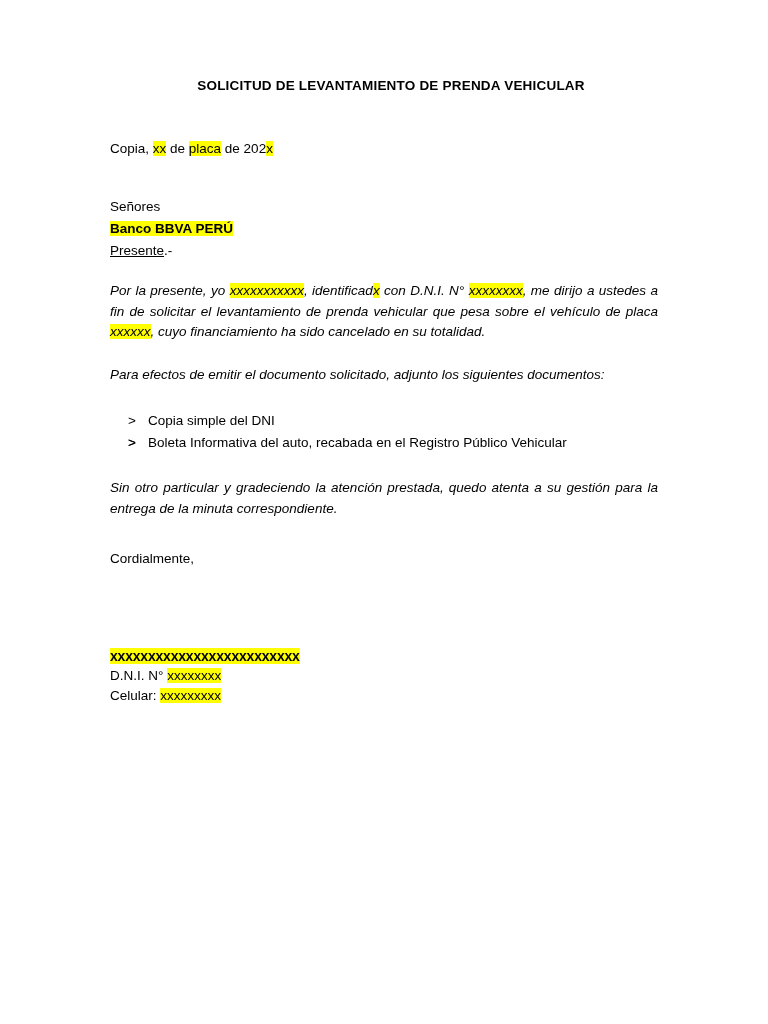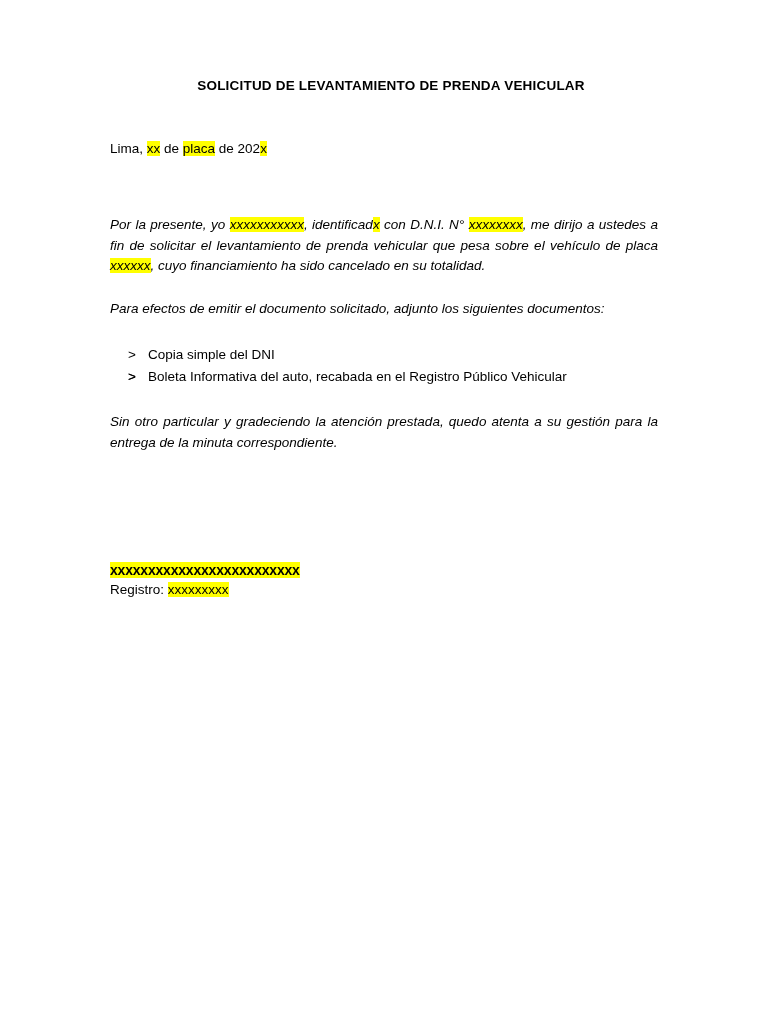--- a/index.html
+++ b/index.html
@@ -98,25 +98,30 @@
 <body>
 
 <div class="page">
   <div class="content">
 
     <h1 class="doc-title">SOLICITUD DE LEVANTAMIENTO DE PRENDA VEHICULAR</h1>
 
     <div class="spacer-1"></div>
 
     <div class="line">
-      <span>Lima, </span><mark class="hl">xx</mark><span> de </span><mark class="hl">placa</mark><span> de 202</span><mark class="hl">x</mark>
+      <span>Copia, </span><mark class="hl">xx</mark><span> de </span><mark class="hl">placa</mark><span> de 202</span><mark class="hl">x</mark>
     </div>
 
     <div class="spacer-2"></div>
 
+    <div class="addressee-block">
+      <div class="line">Señores</div>
+      <div class="line"><mark class="hl bold">Banco BBVA PERÚ</mark></div>
+      <div class="line"><span class="underline">Presente</span><span>.-</span></div>
+    </div>
 
     <div class="spacer-3"></div>
 
     <p class="para"><span>Por la presente, yo </span><mark class="hl">xxxxxxxxxxx</mark><span>, identificad</span><mark class="hl">x</mark><span> con D.N.I. N° </span><mark class="hl">xxxxxxxx</mark><span>, me dirijo a ustedes a fin de solicitar el levantamiento de prenda vehicular que pesa sobre el vehículo de placa </span><mark class="hl">xxxxxx</mark><span>, cuyo financiamiento ha sido cancelado en su totalidad.</span></p>
 
     <div class="spacer-4"></div>
 
     <p class="para">Para efectos de emitir el documento solicitado, adjunto los siguientes documentos:</p>
 
     <div class="spacer-5"></div>
@@ -126,22 +131,24 @@
       <li><span class="bullet">&gt;</span></li>
       <li><span class="bullet">&gt;</span><span>Boleta Informativa del auto, recabada en el Registro Público Vehicular</span></li>
     </ul>
 
     <div class="spacer-6"></div>
 
     <p class="para">Sin otro particular y gradeciendo la atención prestada, quedo atenta a su gestión para la entrega de la minuta correspondiente.</p>
 
     <div class="spacer-7"></div>
 
+    <div class="line">Cordialmente,</div>
 
     <div class="spacer-9"></div>
 
     <div class="signature-block">
       <div class="sig-name"><mark class="hl">xxxxxxxxxxxxxxxxxxxxxxxxx</mark></div>
-      <div class="sig-line"><span>Registro: </span><mark class="hl">xxxxxxxxx</mark></div>
+      <div class="sig-line"><span>D.N.I. N° </span><mark class="hl">xxxxxxxx</mark></div>
+      <div class="sig-line"><span>Celular: </span><mark class="hl">xxxxxxxxx</mark></div>
     </div>
 
   </div>
 </div>
 
 </body></html>

